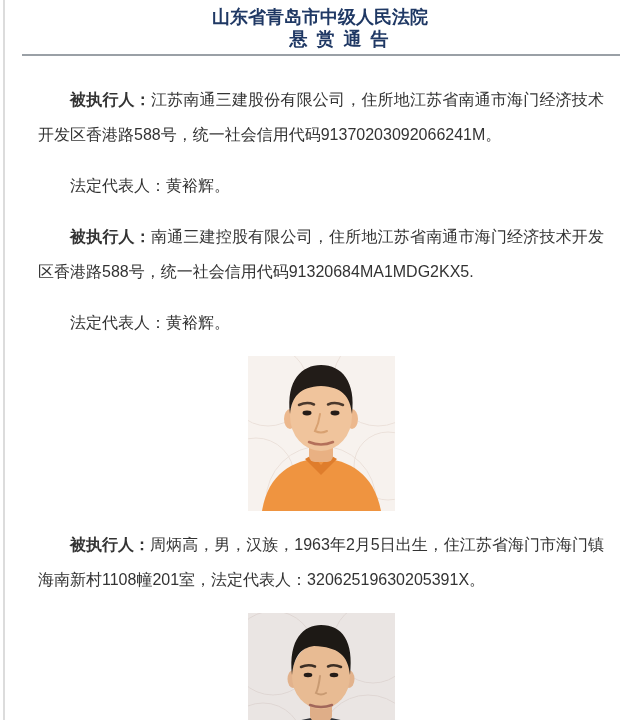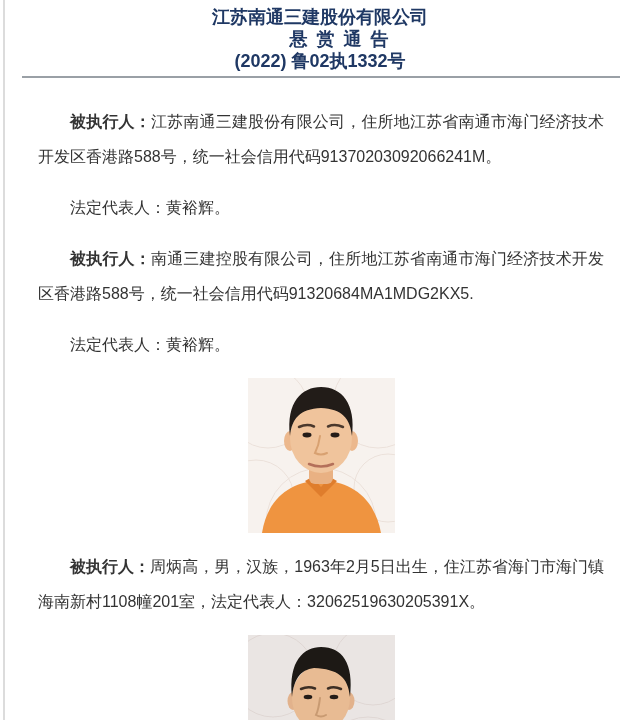--- a/index.html
+++ b/index.html
@@ -52,23 +52,22 @@
   }
   figure.photo svg { display: block; }
 </style>
 </head>
 <body>
 
 <div class="page">
   <div class="left-border"></div>
 
   <header class="header">
-    <div class="hline">江苏南通三建股份有限公司</div>
+    <div class="hline">山东省青岛市中级人民法院</div>
     <div class="hline title-line">悬 赏 通 告</div>
-    <div class="hline">(2022) 鲁02执1332号</div>
   </header>
 
   <div class="divider"></div>
 
   <main class="doc-body">
 
     <p class="para"><span class="bold">被执行人：</span><span>江苏南通三建股份有限公司，住所地江苏省南通市海门经济技术开发区香港路588号，统一社会信用代码91370203092066241M。</span></p>
 
     <p class="para"><span>法定代表人：</span><span>黄裕辉。</span></p>
 

